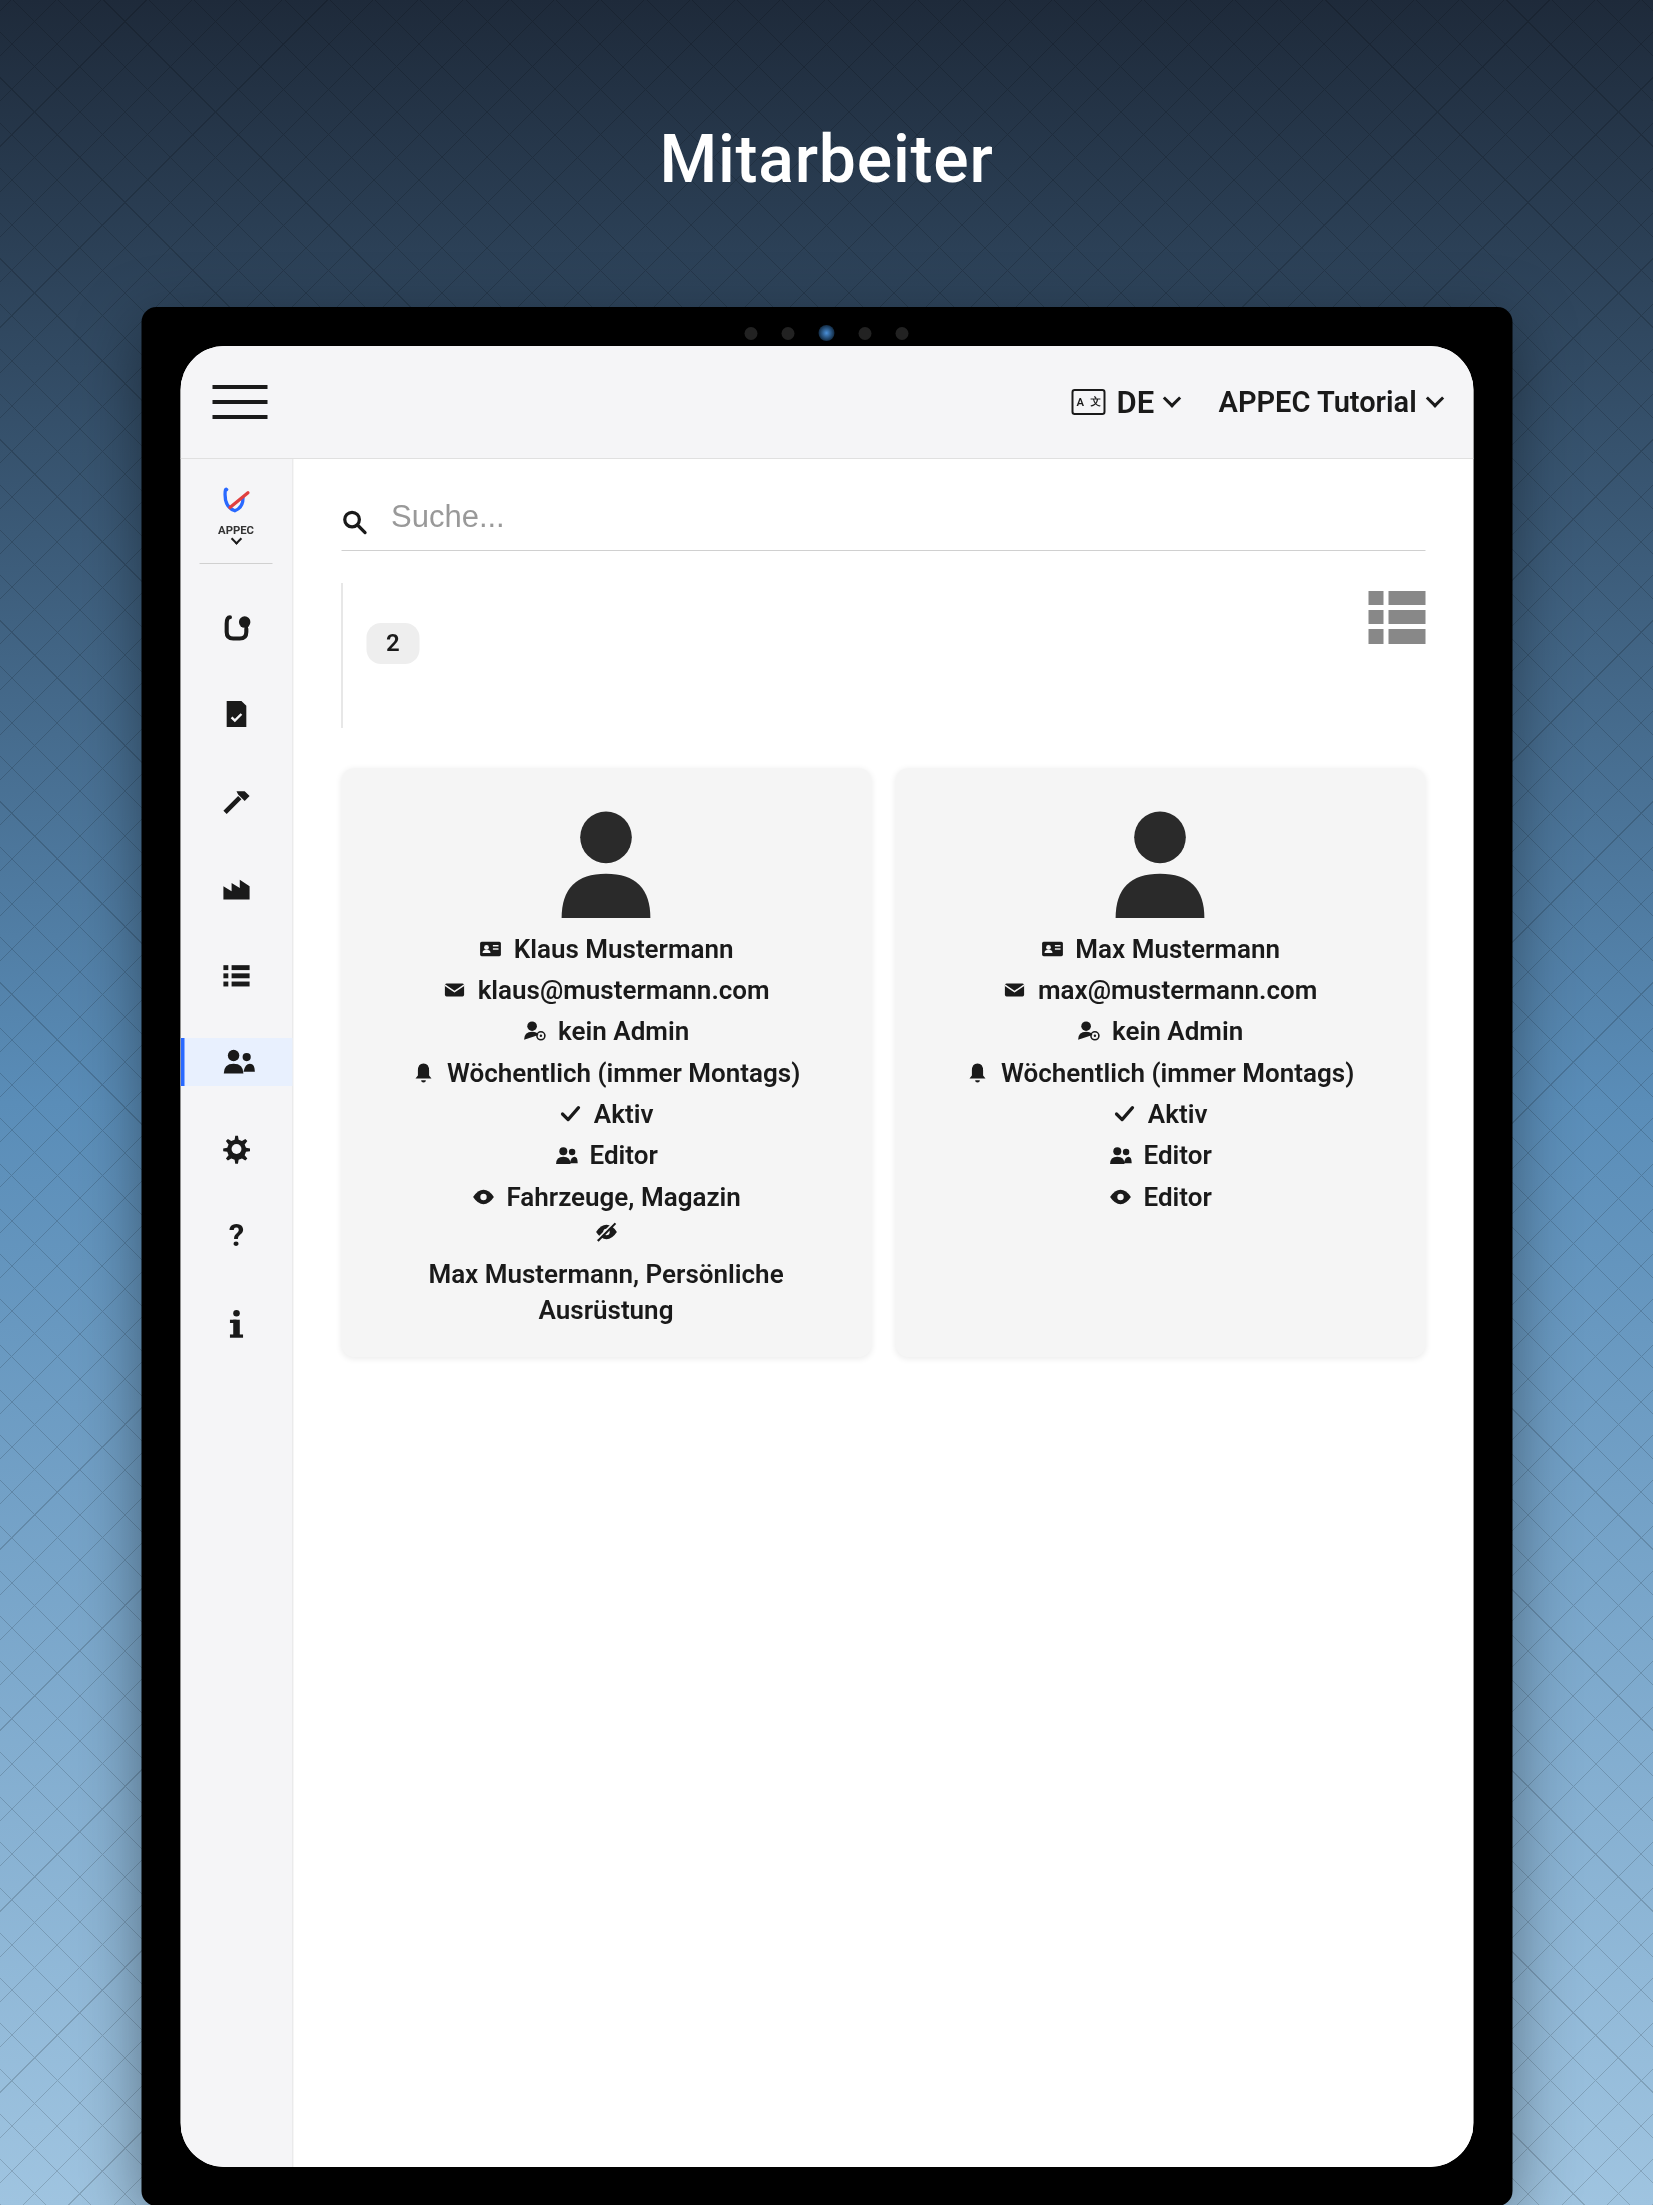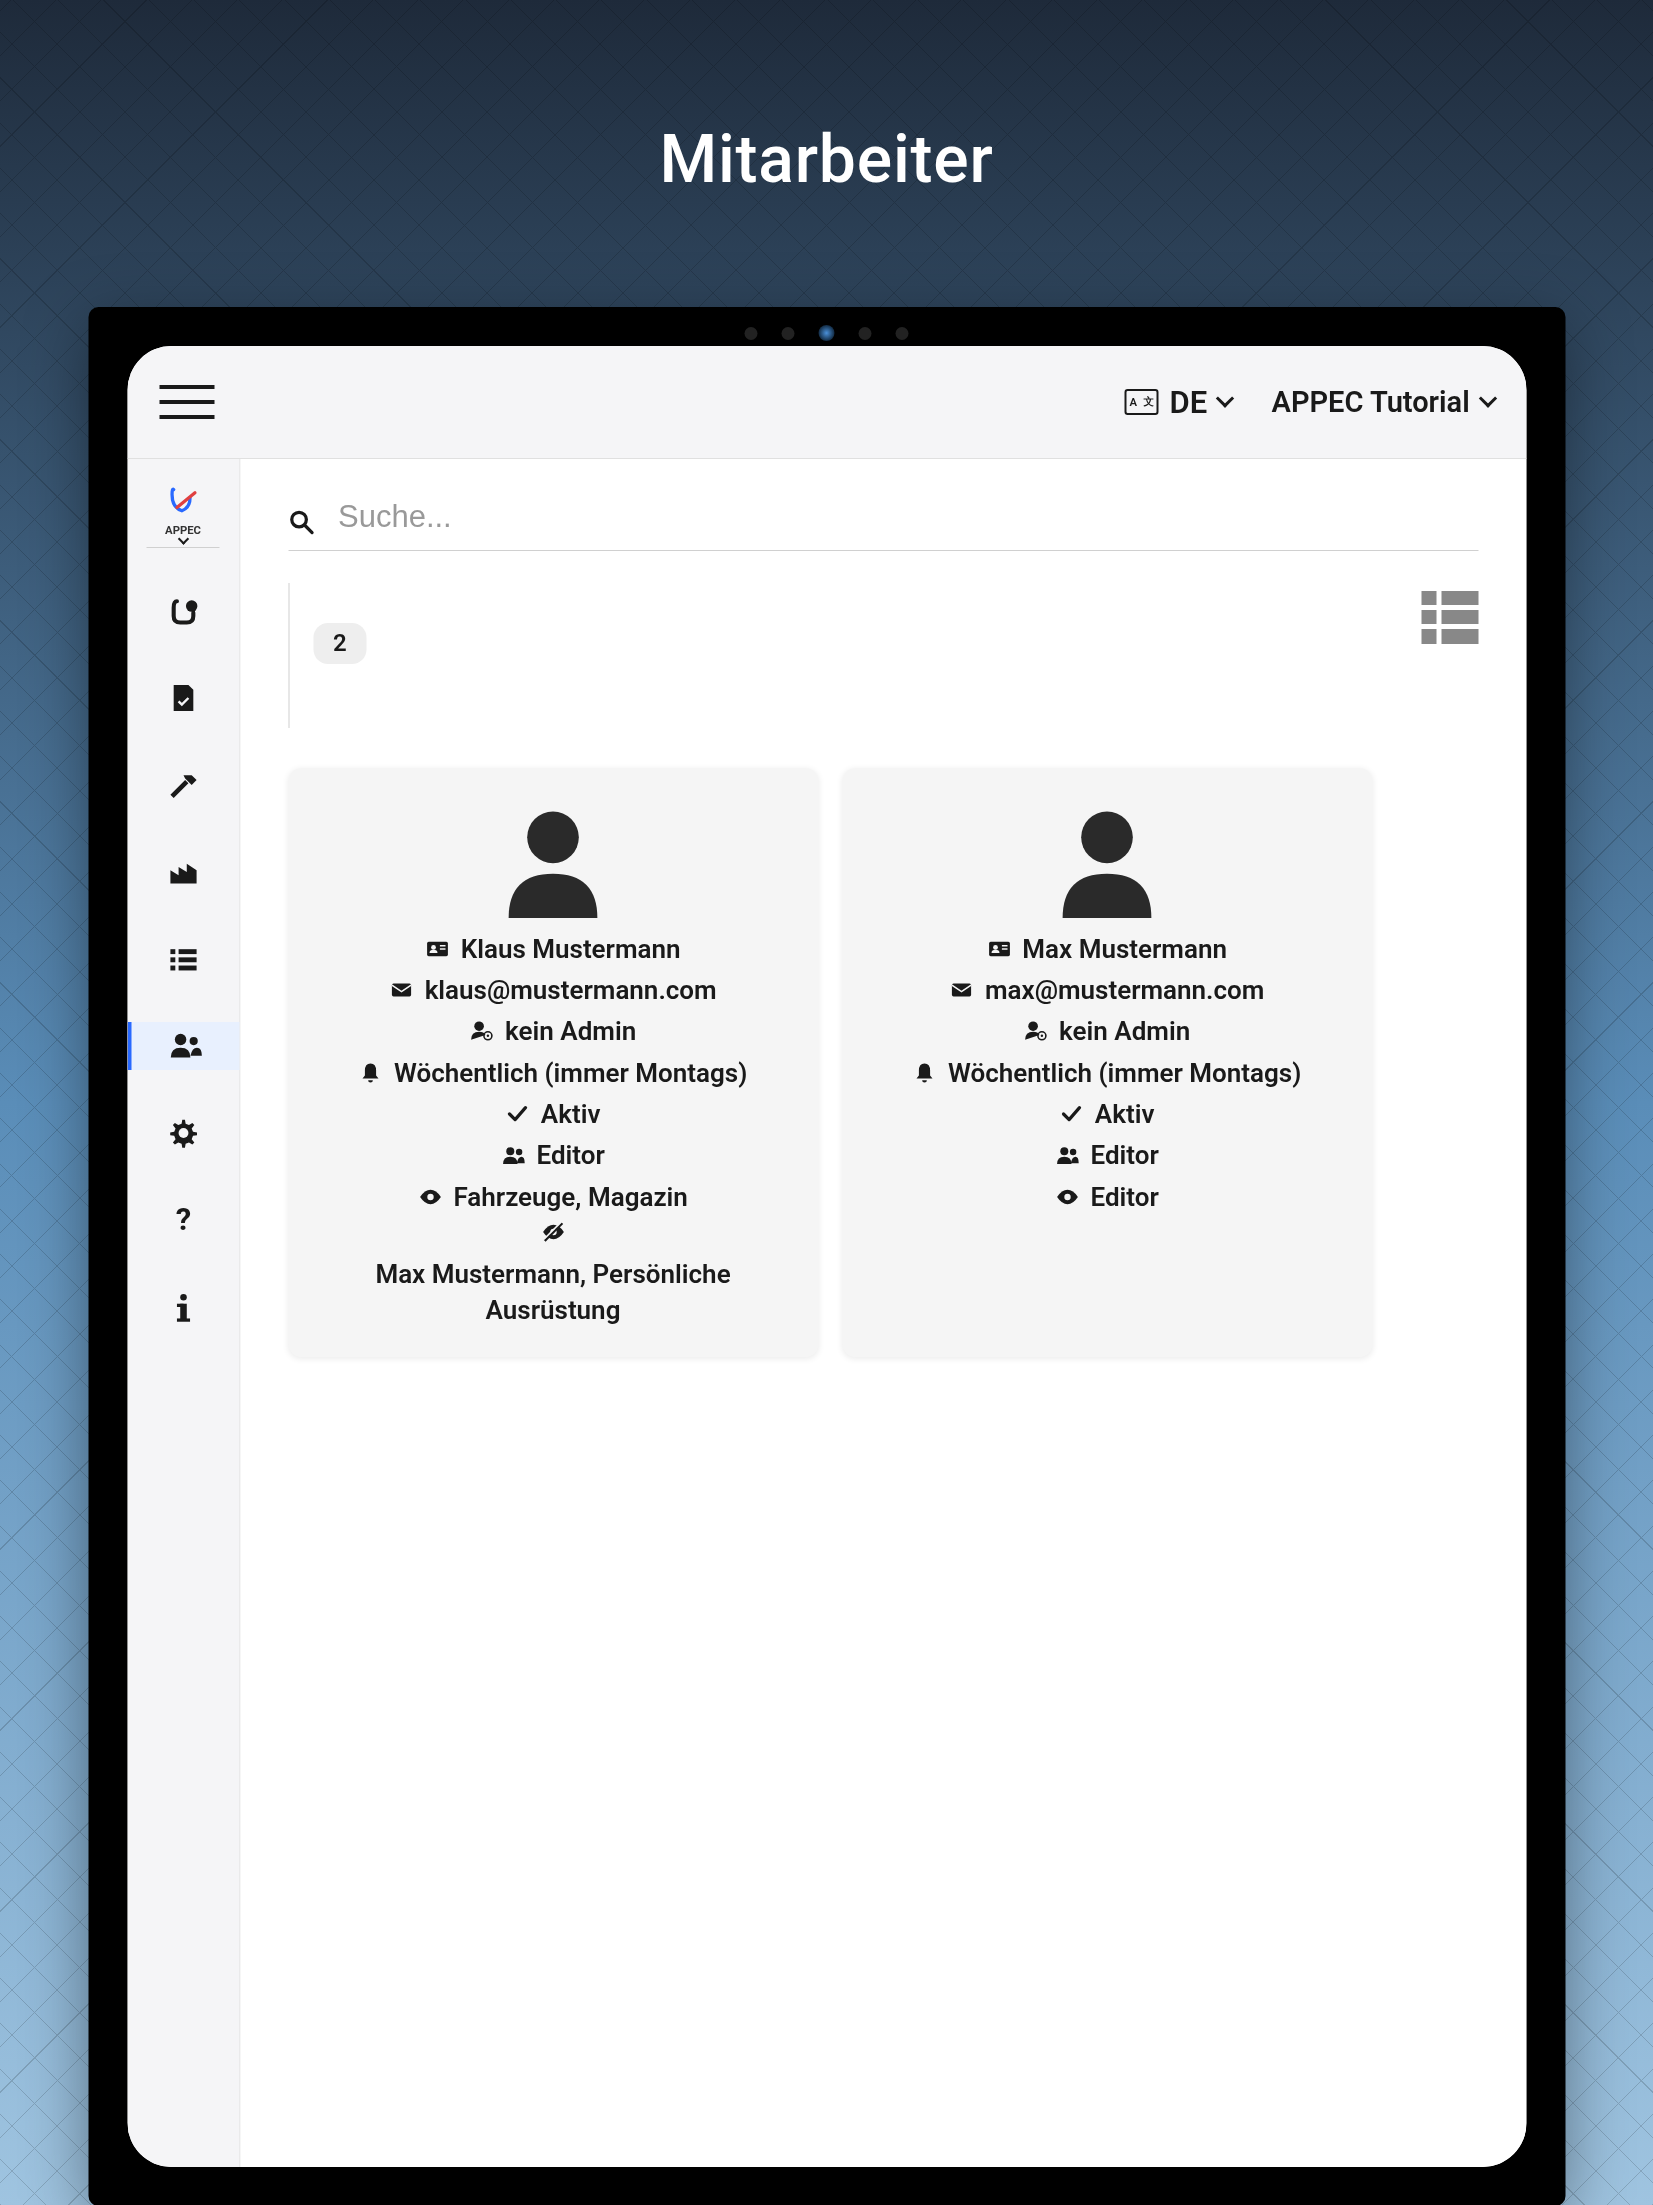--- a/index.html
+++ b/index.html
@@ -34,24 +34,24 @@
       font-size: 66px;
       font-weight: 500;
       letter-spacing: 0.8px;
     }
 
     .tablet-frame {
       position: absolute;
       top: 307px;
       left: 50%;
       transform: translateX(-50%);
-      width: 1477px;
+      width: 1371px;
       height: 1899px;
       background: #000;
-      border-radius: 10px;
+      border-radius: 15px;
       padding: 39px;
       box-shadow: 0 16px 65px rgba(0,0,0,0.4);
     }
 
     .tablet-notch {
       position: absolute;
       top: 18px;
       left: 50%;
       transform: translateX(-50%);
       display: flex;
@@ -182,21 +182,21 @@
       flex-direction: column;
       align-items: center;
       gap: 39px;
     }
 
     .sidebar-logo {
       display: flex;
       flex-direction: column;
       align-items: center;
       gap: 4.8px;
-      padding-bottom: 4px;
+      padding-bottom: 20px;
       border-bottom: 0.8px solid #d0d0d0;
       width: 73px;
     }
 
     .logo-mark {
       width: 36px;
       height: 36px;
     }
 
     .logo-text {

